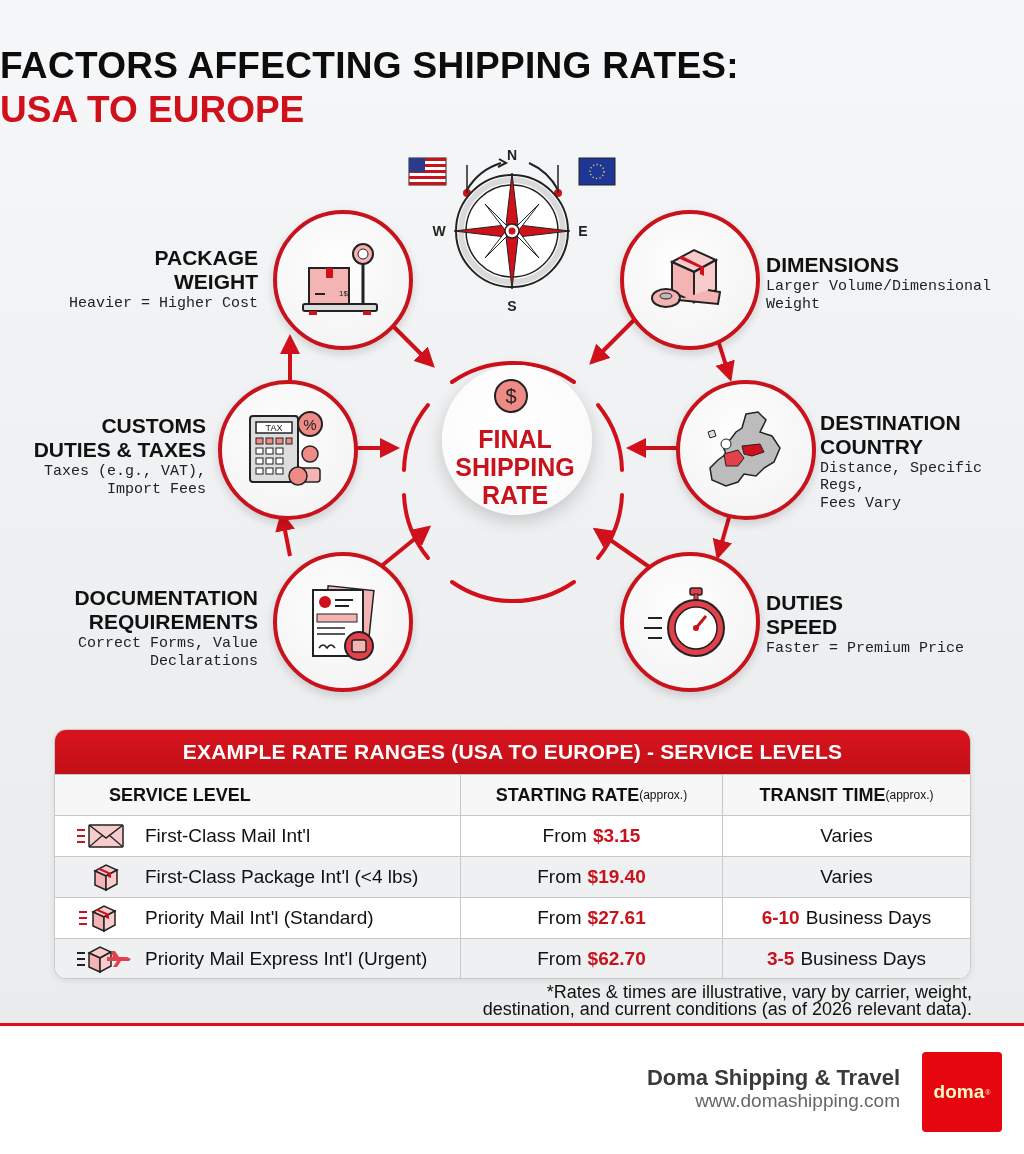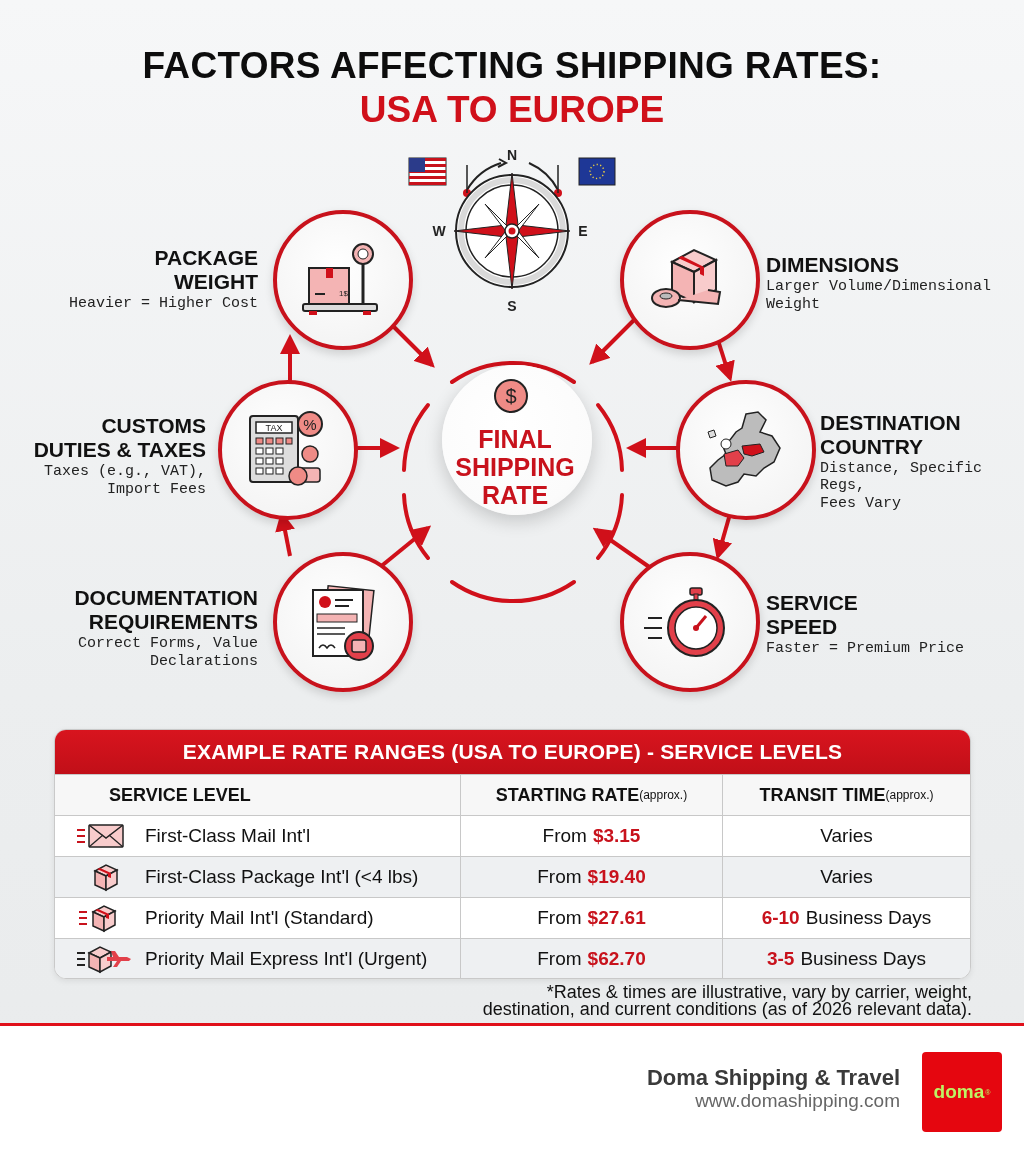--- a/index.html
+++ b/index.html
@@ -3,21 +3,21 @@
 <meta charset="utf-8">
 <style>
   * { box-sizing: border-box; margin: 0; padding: 0; }
   html, body { width: 1024px; height: 1154px; overflow: hidden; }
   body {
     font-family: "Liberation Sans", "DejaVu Sans", sans-serif;
     background: linear-gradient(180deg, #f6f7f8 0%, #eceeef 60%, #e9ebec 100%);
     position: relative;
     color: #111;
   }
-  .title-wrap { position: absolute; top: 44px; left: 0; width: 1024px; text-align: center; }
+  .title-wrap { position: absolute; top: 44px; left: 0; width: 1024px; text-align: left; }
   .title-line1 { font-size: 37px; font-weight: 700; letter-spacing: 0.3px; color: #0d0d0d; line-height: 44px; }
   .title-line2 { font-size: 37px; font-weight: 700; color: #d0101a; line-height: 44px; }
 
   #diagram { position: absolute; left: 0; top: 0; width: 1024px; height: 720px; }
 
   .factor-circle {
     position: absolute; width: 140px; height: 140px; border-radius: 50%;
     background: radial-gradient(circle at 45% 40%, #ffffff 0%, #f4f4f4 75%, #eaeaea 100%);
     border: 4px solid #c8121c;
     box-shadow: 0 4px 10px rgba(0,0,0,0.15);
@@ -69,21 +69,21 @@
   .footnote {
     position: absolute; right: 52px; top: 984px; text-align: right;
     font-size: 18px; line-height: 17px; color: #111;
   }
   .red-rule { position: absolute; left: 0; top: 1023px; width: 1024px; height: 3px; background: #e0101a; }
   .footer { position: absolute; left: 0; top: 1026px; width: 1024px; height: 128px; background: #ffffff; }
   .brand-name { position: absolute; right: 124px; top: 1065px; font-size: 22px; font-weight: 700; color: #3a3a3a; text-align: right; }
   .brand-url { position: absolute; right: 124px; top: 1090px; font-size: 19px; color: #666; text-align: right; }
   .brand-logo {
     position: absolute; left: 922px; top: 1052px; width: 80px; height: 80px; border-radius: 4px;
-    background: #e5060f; color: #bef264; font-weight: 700; font-size: 19px;
+    background: #e5060f; color: #fef9c3; font-weight: 700; font-size: 19px;
     display: flex; align-items: center; justify-content: center;
   }
   .brand-logo sup { font-size: 7px; font-weight: 400; margin-left: 1px; vertical-align: 8px; }
 </style>
 </head>
 <body>
 
 <div class="title-wrap">
   <div class="title-line1">FACTORS AFFECTING SHIPPING RATES:</div>
   <div class="title-line2">USA TO EUROPE</div>
@@ -290,21 +290,21 @@
     <circle cx="54" cy="54" r="28" fill="#e2404a" stroke="#222" stroke-width="2"></circle>
     <circle cx="54" cy="54" r="21" fill="#fff" stroke="#222" stroke-width="1.5"></circle>
     <line x1="54" y1="54" x2="64" y2="42" stroke="#c8121c" stroke-width="3"></line>
     <circle cx="54" cy="54" r="3" fill="#c8121c"></circle>
     <line x1="6" y1="44" x2="20" y2="44" stroke="#222" stroke-width="2"></line>
     <line x1="2" y1="54" x2="20" y2="54" stroke="#222" stroke-width="2"></line>
     <line x1="6" y1="64" x2="20" y2="64" stroke="#222" stroke-width="2"></line>
   </svg>
 </div>
 <div class="factor-text align-left" style="left:766px;top:591px;">
-  <div class="ft-title">SERVICE</div>
+  <div class="ft-title">DUTIES</div>
   <div class="ft-title">SPEED</div>
   <div class="ft-desc">Faster = Premium Price</div>
 </div>
 
 <div class="rate-table">
   <div class="table-banner">EXAMPLE RATE RANGES (USA TO EUROPE) - SERVICE LEVELS</div>
   <div class="trow head">
     <div class="tcell c1">
       <span>SERVICE LEVEL</span>
     </div>

